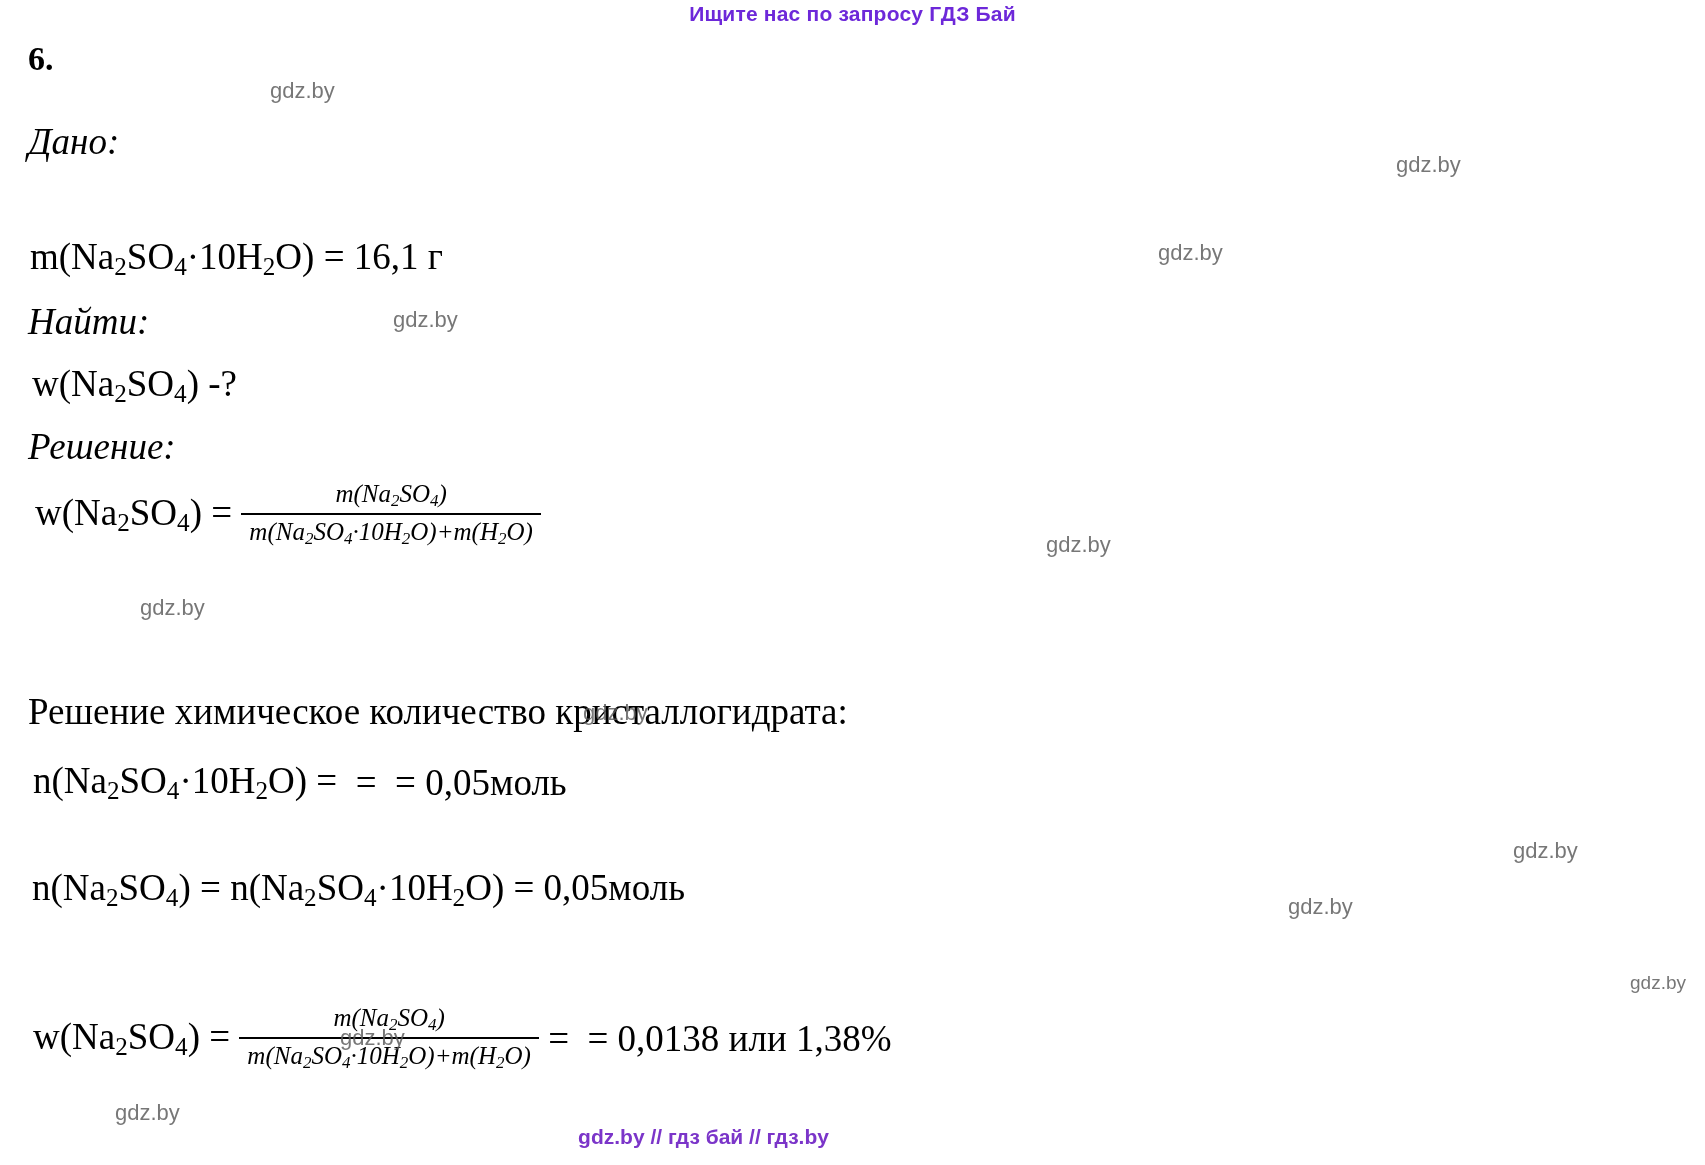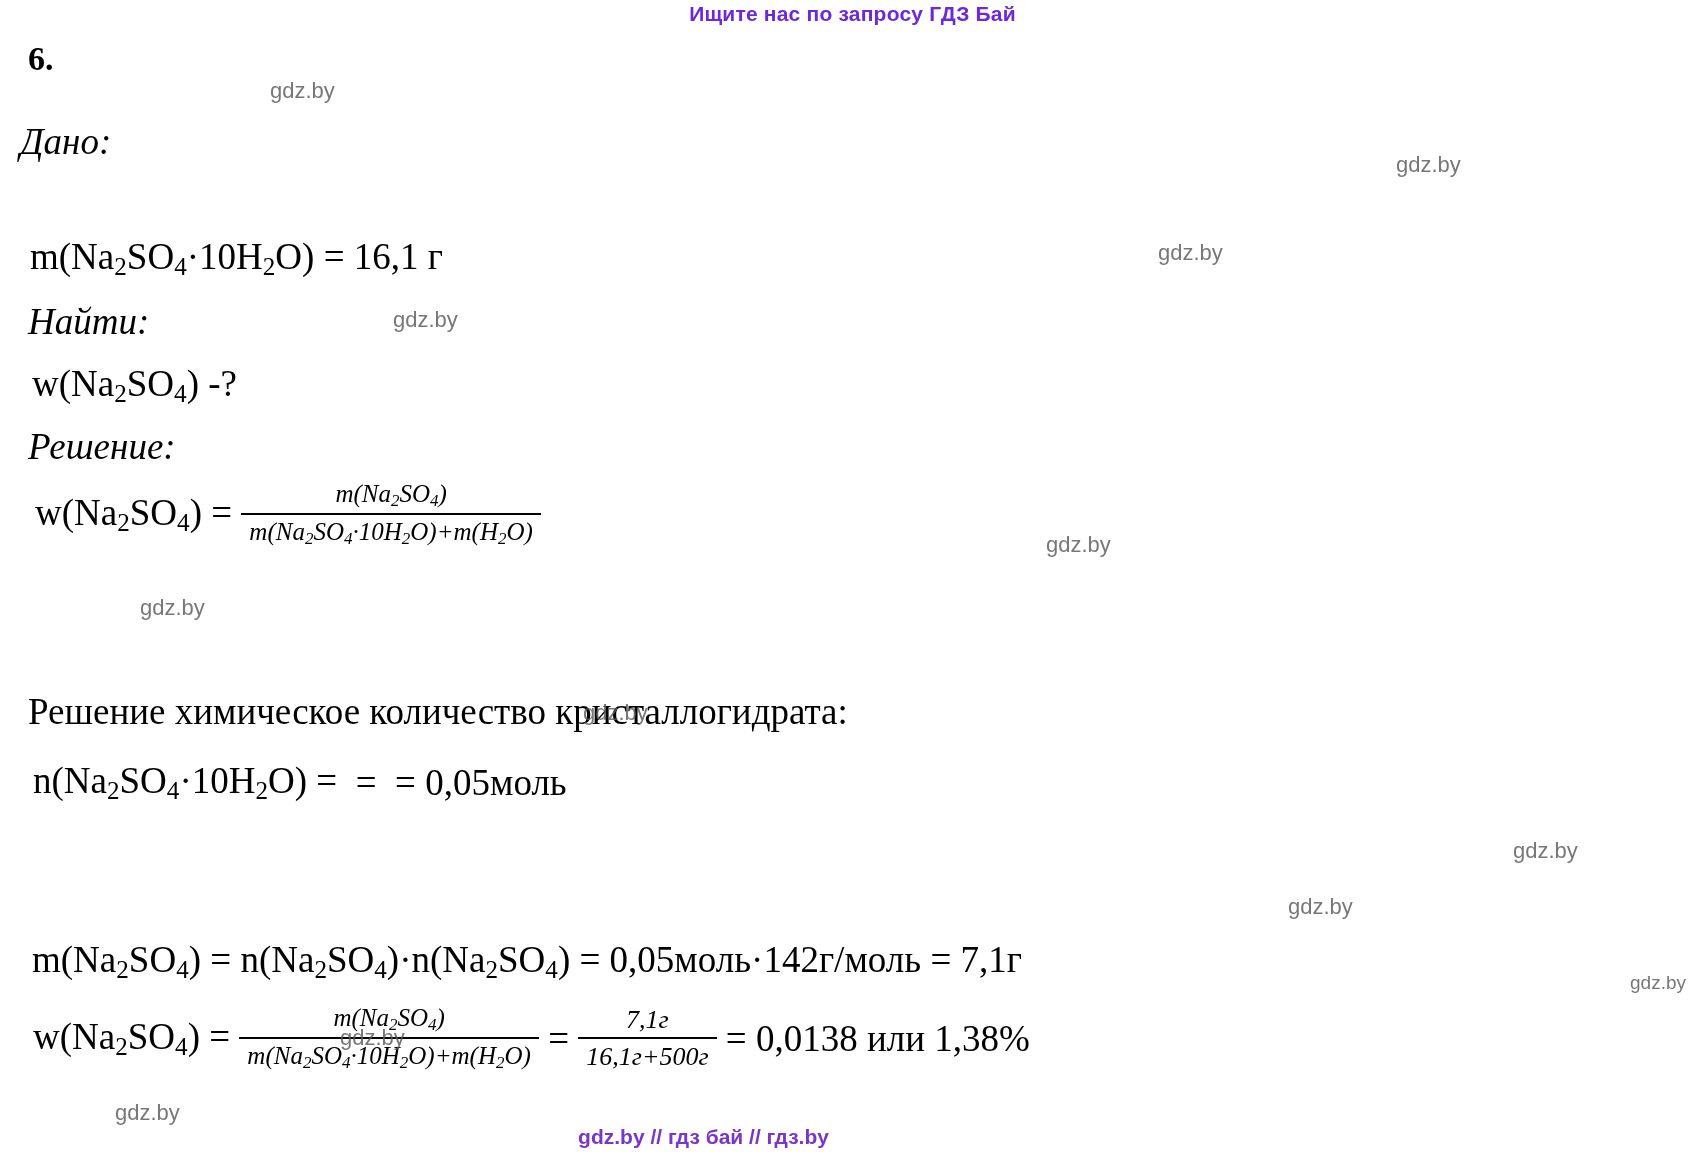--- a/index.html
+++ b/index.html
@@ -112,21 +112,21 @@
 </style>
 </head>
 <body>
 
 <div class="page">
 
   <div class="top-banner">Ищите нас по запросу ГДЗ Бай</div>
 
   <div class="num">6.</div>
 
-  <div class="lbl" style="left:20px; top:120px;">Дано:</div>
+  <div class="lbl" style="left:28px; top:120px;">Дано:</div>
 
 
   <div class="line" style="left:30px; top:235px;">
     m(Na<sub>2</sub>SO<sub>4</sub>·10H<sub>2</sub>O) = 16,1 г
   </div>
 
   <div class="lbl" style="left:28px; top:300px;">Найти:</div>
 
   <div class="line" style="left:32px; top:362px;">
     w(Na<sub>2</sub>SO<sub>4</sub>) -?
@@ -143,36 +143,32 @@
   </div>
 
   <div class="bigtext" style="left:28px; top:690px;">Решение химическое количество кристаллогидрата:</div>
 
   <div class="eqrow" style="left:33px; top:762px;">
     <span class="roman">n(Na<sub>2</sub>SO<sub>4</sub>·10H<sub>2</sub>O)&nbsp;=&nbsp;</span>
     <span class="roman">&nbsp;=&nbsp;</span>
     <span class="roman">&nbsp;= 0,05моль</span>
   </div>
 
+  <div class="line" style="left:32px; top:866px;">
+    n(Na<sub>2</sub>SO<sub>4</sub>) = n(Na<sub>2</sub>SO<sub>4</sub>·10H<sub>2</sub>O) = 0,05моль
+  </div>
 
-  <div class="line" style="left:32px; top:938px;">
-    m(Na<sub>2</sub>SO<sub>4</sub>) = n(Na<sub>2</sub>SO<sub>4</sub>)·n(Na<sub>2</sub>SO<sub>4</sub>) = 0,05моль·142г/моль = 7,1г
-  </div>
 
   <div class="eqrow" style="left:33px; top:1004px;">
     <span class="roman">w(Na<sub>2</sub>SO<sub>4</sub>)&nbsp;=&nbsp;</span>
     <span class="frac f27">
       <span class="nume">m(Na<sub>2</sub>SO<sub>4</sub>)</span>
       <span class="deno">m(Na<sub>2</sub>SO<sub>4</sub>·10H<sub>2</sub>O)+m(H<sub>2</sub>O)</span>
     </span>
     <span class="roman">&nbsp;=&nbsp;</span>
-    <span class="frac f26">
-      <span class="nume">7,1г</span>
-      <span class="deno">16,1г+500г</span>
-    </span>
     <span class="roman">&nbsp;= 0,0138 или 1,38%</span>
   </div>
 
   <div id="watermark-layer">
       <div class="wm" style="left: 270px; top: 78px; font-size: 22px;">gdz.by</div>
       <div class="wm" style="left: 1396px; top: 152px; font-size: 22px;">gdz.by</div>
       <div class="wm" style="left: 1158px; top: 240px; font-size: 22px;">gdz.by</div>
       <div class="wm" style="left: 393px; top: 307px; font-size: 22px;">gdz.by</div>
       <div class="wm" style="left: 1046px; top: 532px; font-size: 22px;">gdz.by</div>
       <div class="wm" style="left: 140px; top: 595px; font-size: 22px;">gdz.by</div>

